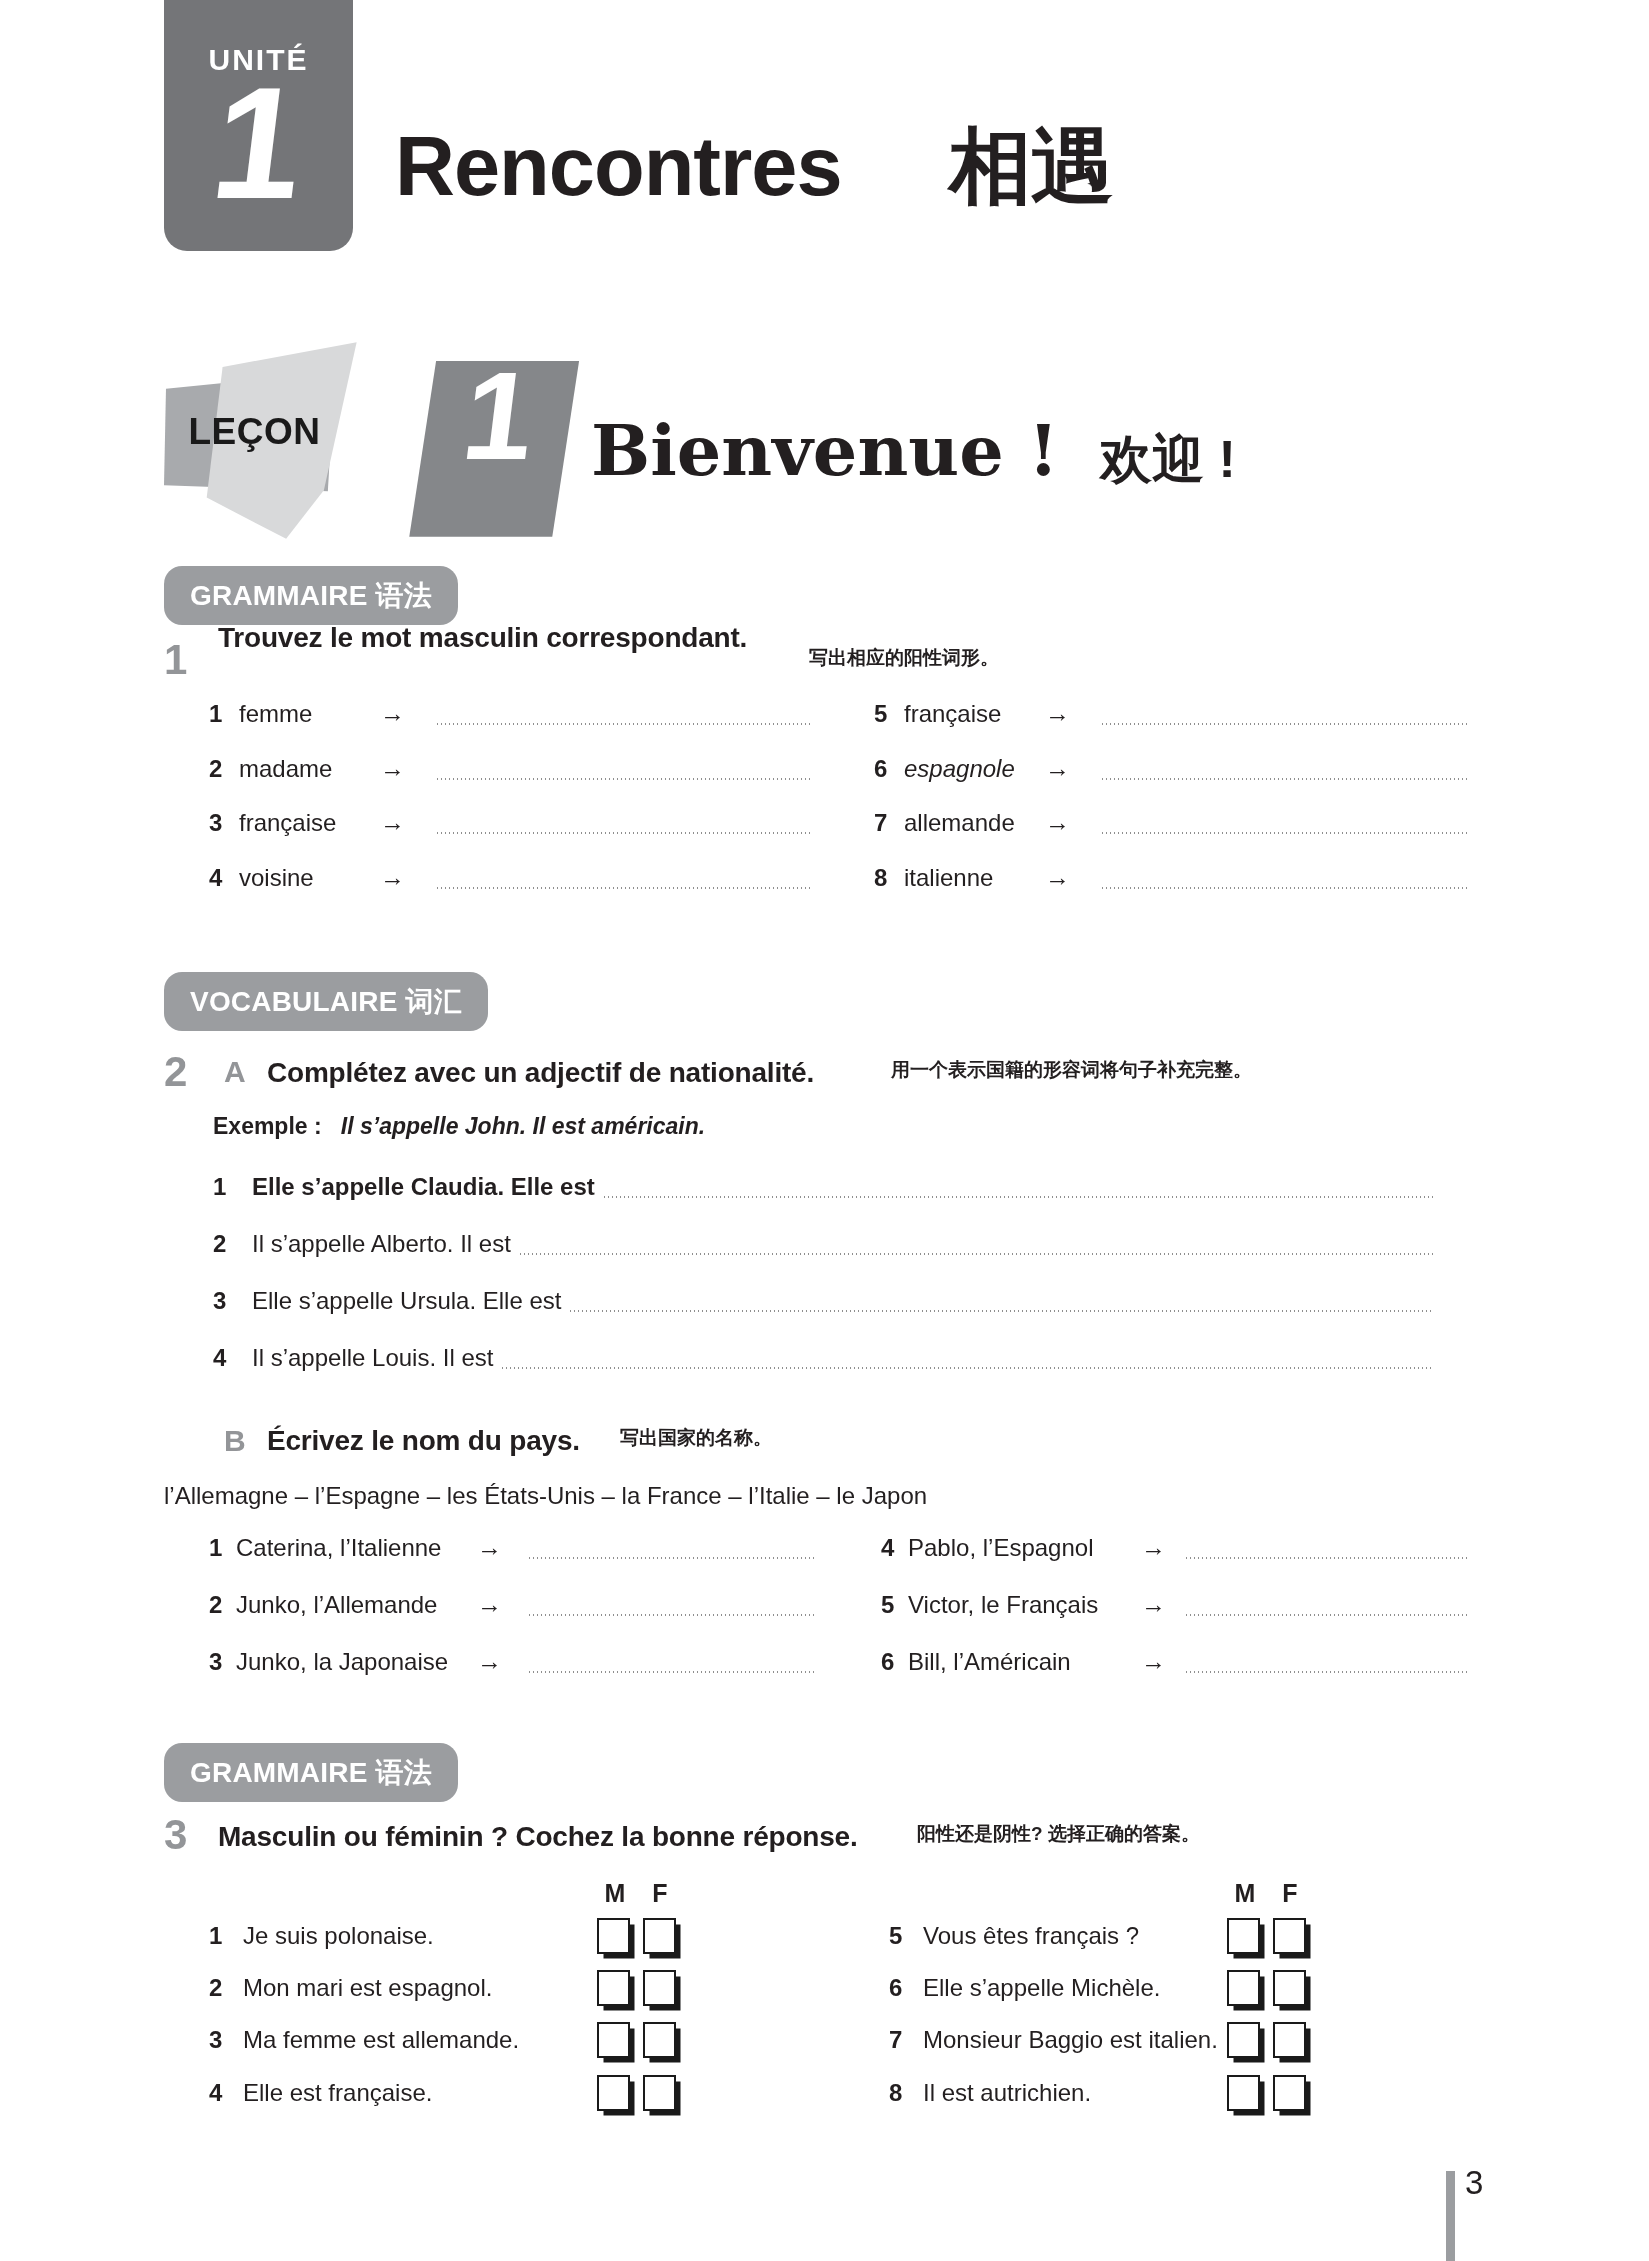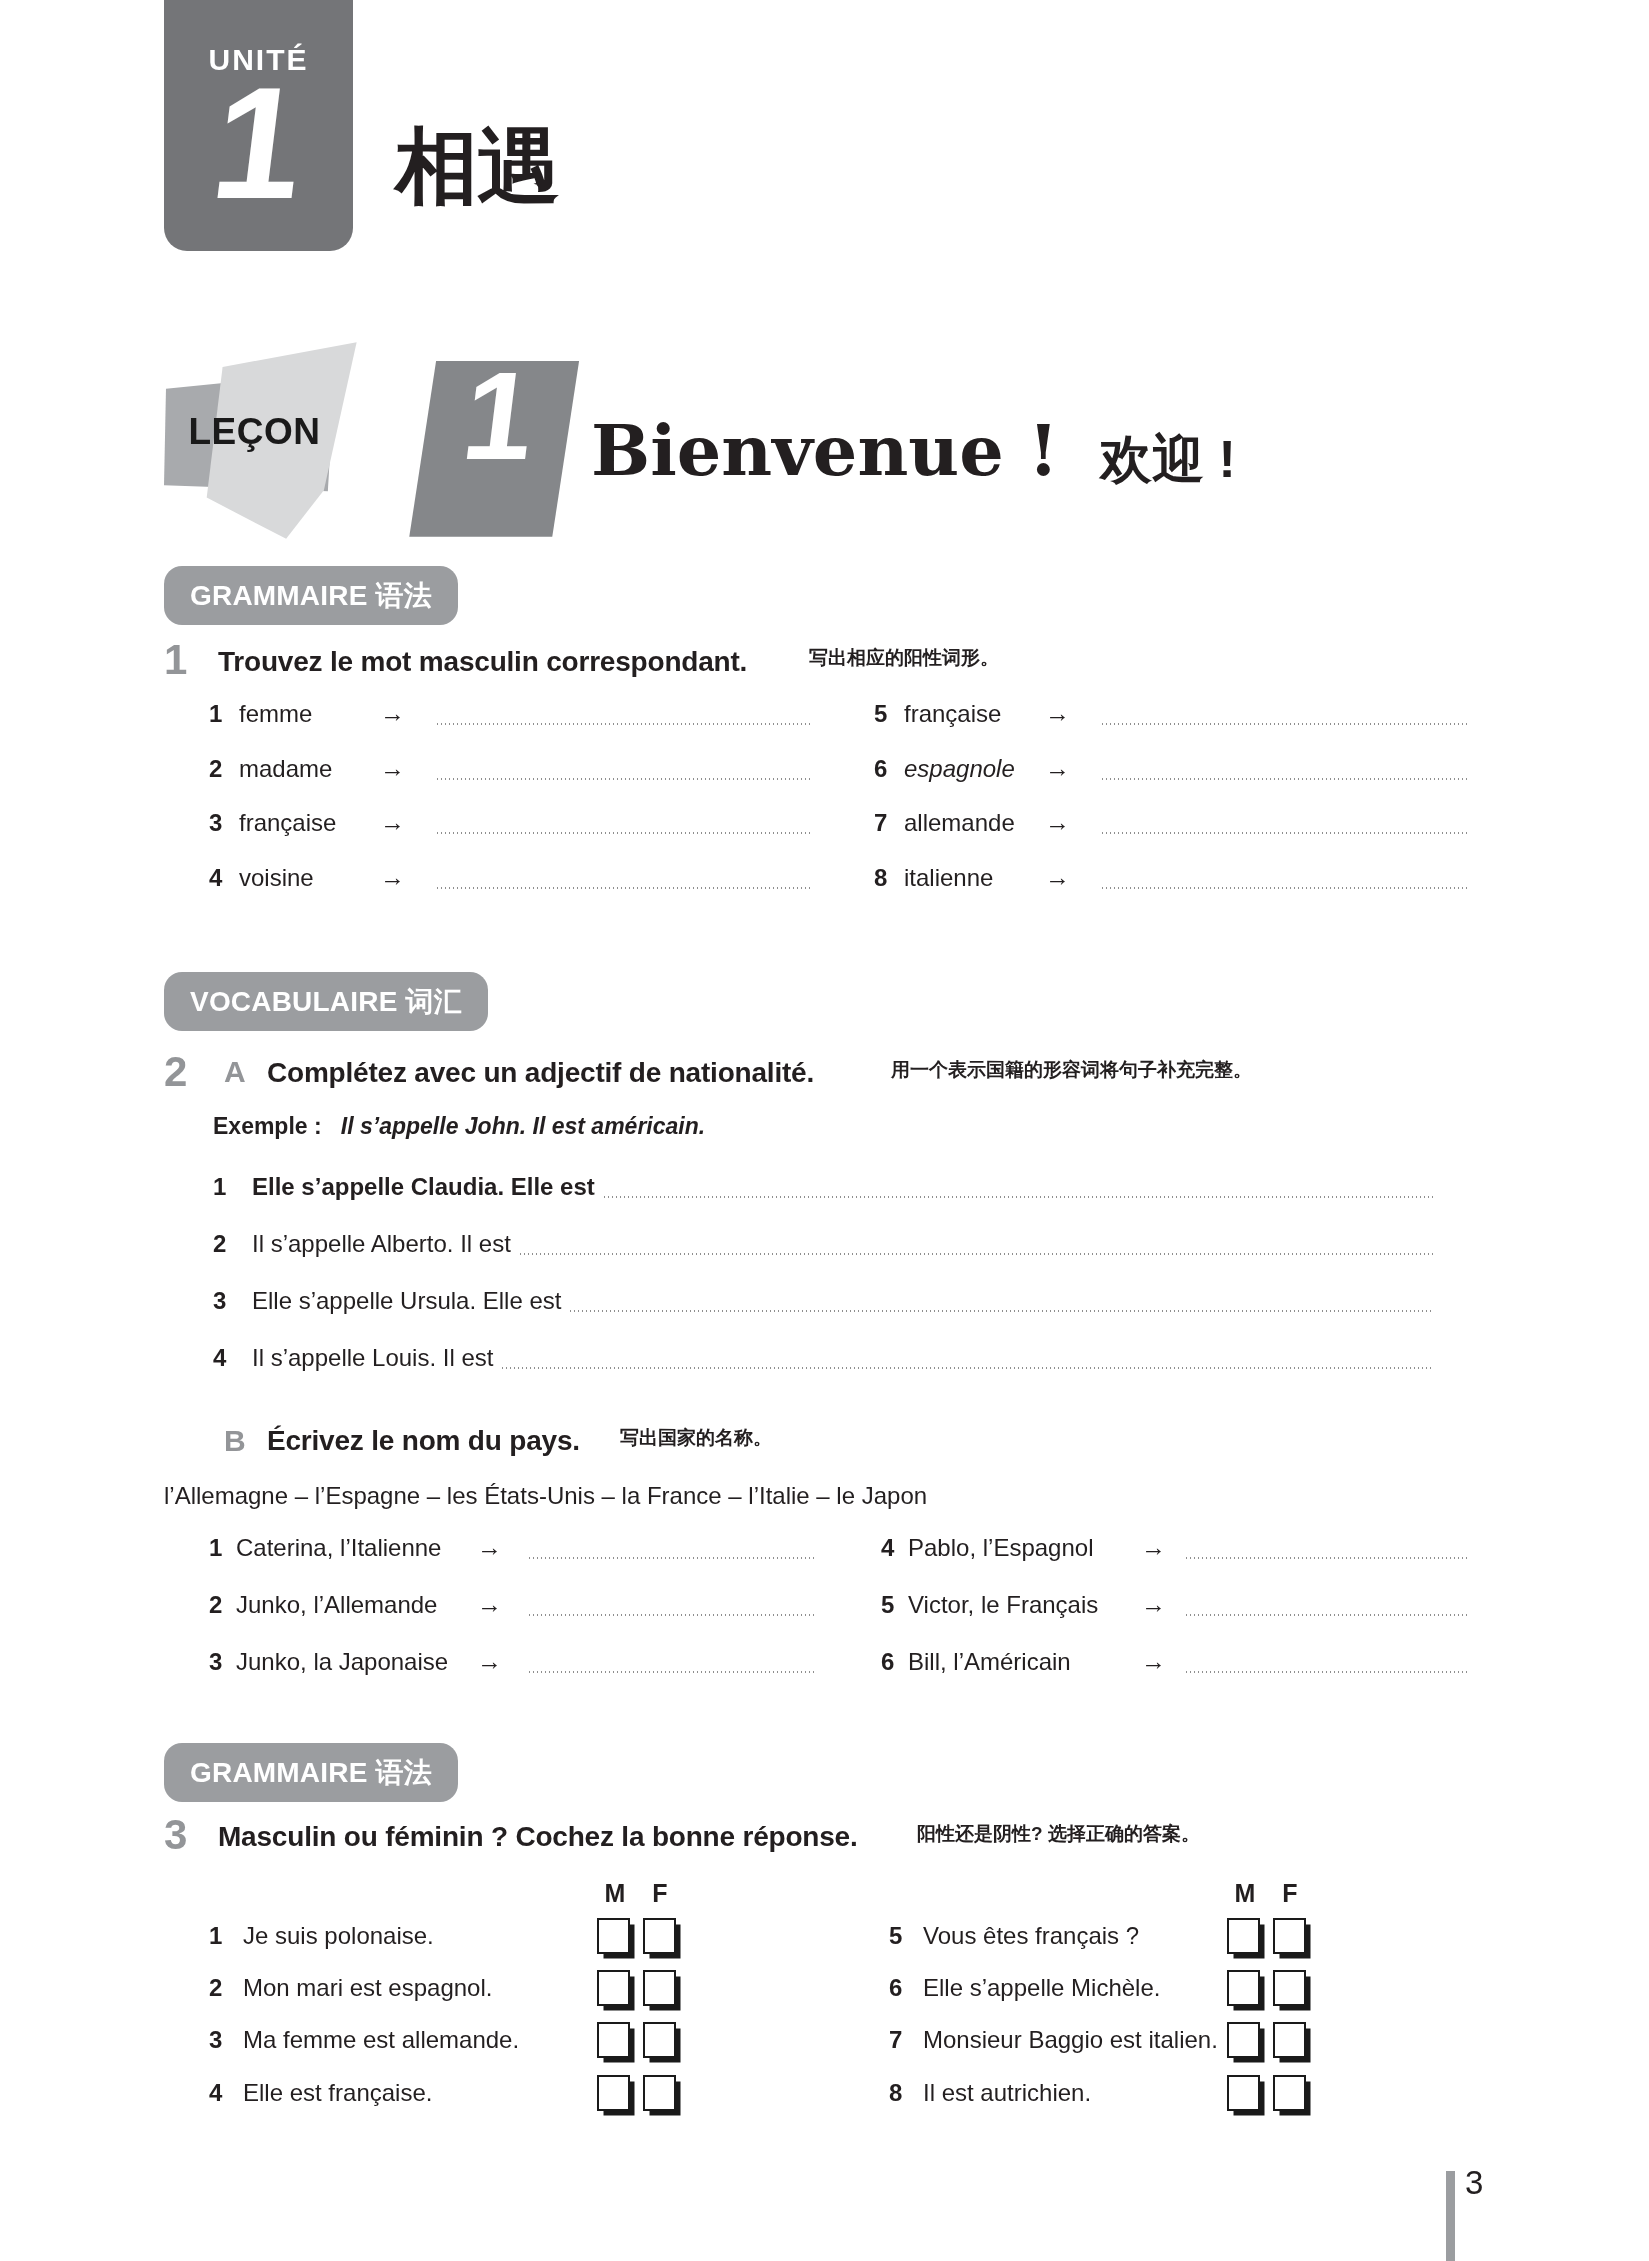--- a/index.html
+++ b/index.html
@@ -71,37 +71,38 @@
 </head>
 <body>
 
 <div id="page">
 
   <div class="unit-box">
     <div class="unit-label">UNITÉ</div>
     <div class="unit-number">1</div>
   </div>
   <div class="page-title">
+    <span>Rencontres</span>
     <span>相遇</span>
   </div>
 
   <svg class="banner-svg" viewBox="0 0 860 400">
     <polygon points="4,96 344,62 330,302 0,290" fill="#a8aaad"></polygon>
     <polygon points="118,52 388,2 322,300 246,398 86,315" fill="#d8d9da"></polygon>
     <polygon points="548,40 836,40 782,394 494,394" fill="#85878a"></polygon>
   </svg>
   <div class="lesson-label">LEÇON</div>
   <div class="lesson-number">1</div>
   <div class="lesson-title-fr">Bienvenue !</div>
   <div class="lesson-title-zh">欢迎 !</div>
 
   <div class="badge" style="top:566px;">GRAMMAIRE 语法</div>
 
   <div class="ex-num" style="top:639px;">1</div>
-  <div class="h-fr" style="left:218px;top:647px;">Trouvez le mot masculin correspondant.</div>
+  <div class="h-fr" style="left:218px;top:623px;">Trouvez le mot masculin correspondant.</div>
   <div class="h-zh" style="left:809px;top:648px;">写出相应的阳性词形。</div>
 
   <div class="row" style="left:209px;top:699px;width:601px;">
     <span class="inum" style="width:30px;">1</span>
     <span class="itext" style="width:141px;">femme</span>
     <span class="arrow" style="width:57px;">→</span>
     <div class="blank"></div>
   </div>
   <div class="row" style="left:209px;top:754px;width:601px;">
     <span class="inum" style="width:30px;">2</span>

